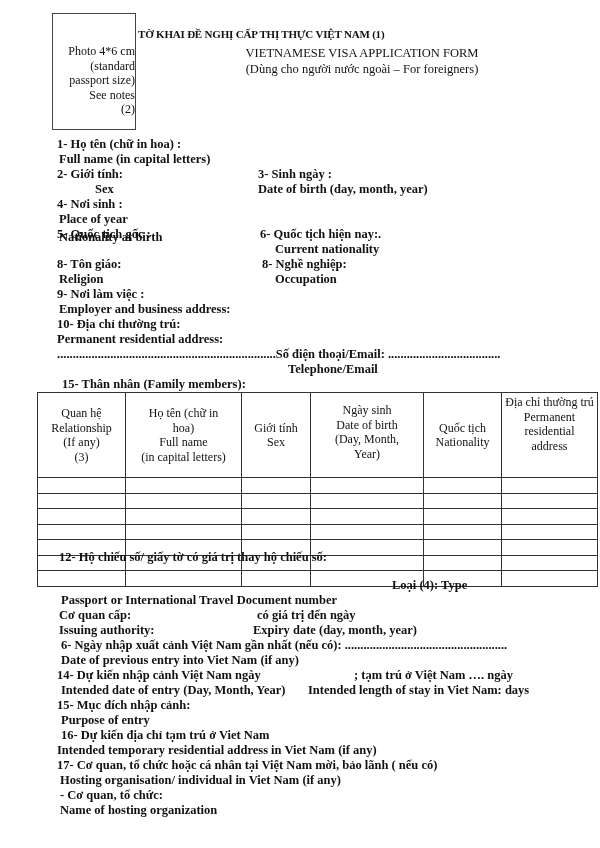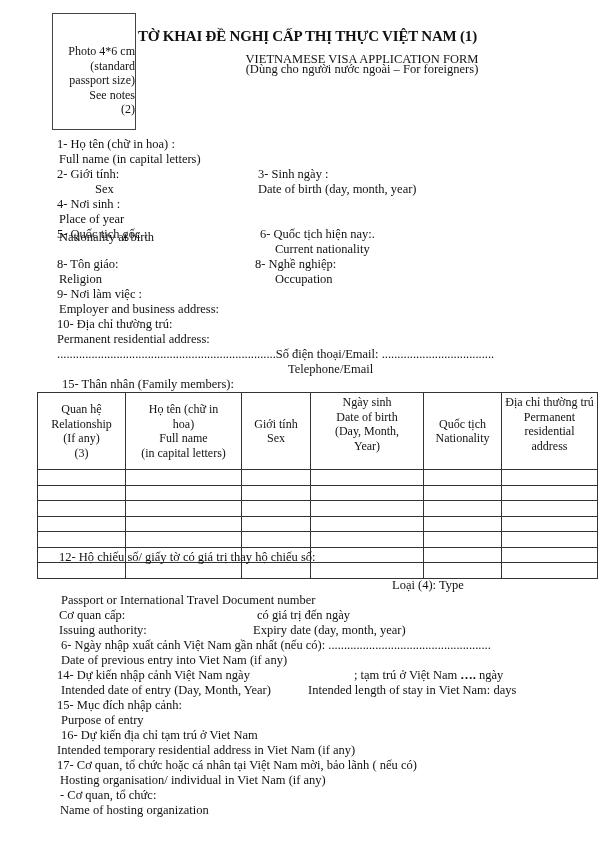--- a/index.html
+++ b/index.html
@@ -1,30 +1,30 @@
 <!DOCTYPE html>
 <html><head>
 <meta charset="utf-8">
 <style>
   html, body { margin: 0; padding: 0; background: #ffffff; }
   body {
     width: 600px; height: 848px; position: relative; overflow: hidden;
     font-family: "Liberation Serif", "DejaVu Serif", serif;
     color: #111; font-size: 12.5px;
   }
-  .abs { position: absolute; white-space: nowrap; line-height: 15px; }
+  .abs { position: absolute; white-space: nowrap; line-height: 15px; font-weight: bold; }
   .photo-box {
     position: absolute; left: 52px; top: 13px; width: 84px; height: 117px;
     border: 1.5px solid #444; box-sizing: border-box;
     text-align: right; font-size: 12px; line-height: 14.5px; padding-top: 30px;
   }
   .photo-box div { white-space: nowrap; }
   .title {
     position: absolute; left: 138px; top: 28px; width: 430px;
-    font-weight: bold; font-size: 15px; letter-spacing: -0.2px;
+    font-weight: bold; font-size: 11px; letter-spacing: -0.2px;
   }
   .subtitle { position: absolute; left: 138px; width: 448px; text-align: center; font-size: 12.5px; }
   table.family {
     position: absolute; left: 37px; top: 392px; width: 560px;
     border-collapse: collapse; table-layout: fixed;
   }
   table.family th, table.family td {
     border: 1px solid #333; padding: 0; text-align: center;
     font-weight: normal; font-size: 12px; line-height: 14.5px; vertical-align: middle;
   }
@@ -37,42 +37,42 @@
 
 <div class="photo-box">
   <div>Photo 4*6 cm</div>
   <div>(standard</div>
   <div>passport size)</div>
   <div>See notes</div>
   <div>(2)</div>
 </div>
 
 <div class="title">TỜ KHAI ĐỀ NGHỊ CẤP THỊ THỰC VIỆT NAM (1)</div>
-<div class="subtitle" style="top:52px">VIETNAMESE VISA APPLICATION FORM</div>
+<div class="subtitle" style="top:46px">VIETNAMESE VISA APPLICATION FORM</div>
 <div class="subtitle" style="top:62px">(Dùng cho người nước ngoài – For foreigners)</div>
 
 <div class="abs" style="left:57px;top:137px">1- Họ tên (chữ in hoa) :</div>
 <div class="abs" style="left:59px;top:152px">Full name (in capital letters)</div>
 
 <div class="abs" style="left:57px;top:167px">2- Giới tính:</div>
 <div class="abs" style="left:95px;top:182px">Sex</div>
 <div class="abs" style="left:258px;top:167px">3- Sinh ngày :</div>
 <div class="abs" style="left:258px;top:182px">Date of birth (day, month, year)</div>
 
 <div class="abs" style="left:57px;top:197px">4- Nơi sinh :</div>
 <div class="abs" style="left:59px;top:212px">Place of year</div>
 
 <div class="abs" style="left:57px;top:227px">5- Quốc tịch gốc :</div>
 <div class="abs" style="left:59px;top:230px">Nationality at birth</div>
 <div class="abs" style="left:260px;top:227px">6- Quốc tịch hiện nay:.</div>
 <div class="abs" style="left:275px;top:242px">Current nationality</div>
 
 <div class="abs" style="left:57px;top:257px">8- Tôn giáo:</div>
 <div class="abs" style="left:59px;top:272px">Religion</div>
-<div class="abs" style="left:255px;top:257px">8- Nghề nghiệp:</div>
+<div class="abs" style="left:262px;top:257px">8- Nghề nghiệp:</div>
 <div class="abs" style="left:275px;top:272px">Occupation</div>
 
 <div class="abs" style="left:57px;top:287px">9- Nơi làm việc :</div>
 <div class="abs" style="left:59px;top:302px">Employer and business address:</div>
 
 <div class="abs" style="left:57px;top:317px">10- Địa chỉ thường trú:</div>
 <div class="abs" style="left:57px;top:332px">Permanent residential address:</div>
 <div class="abs" style="left:57px;top:347px">
   <span>......................................................................</span><span>Số điện thoại/Email:</span>
   <span>....................................</span>
@@ -101,21 +101,21 @@
       <th>
         <div>Họ tên (chữ in</div>
         <div>hoa)</div>
         <div>Full name</div>
         <div>(in capital letters)</div>
       </th>
       <th>
         <div>Giới tính</div>
         <div>Sex</div>
       </th>
-      <th style="vertical-align:top;padding-top:2px">
+      <th style="vertical-align:top;padding-top:10px">
         <div>Ngày sinh</div>
         <div>Date of birth</div>
         <div>(Day, Month,</div>
         <div>Year)</div>
       </th>
       <th>
         <div>Quốc tịch</div>
         <div>Nationality</div>
       </th>
       <th style="vertical-align:top;padding-top:2px">

